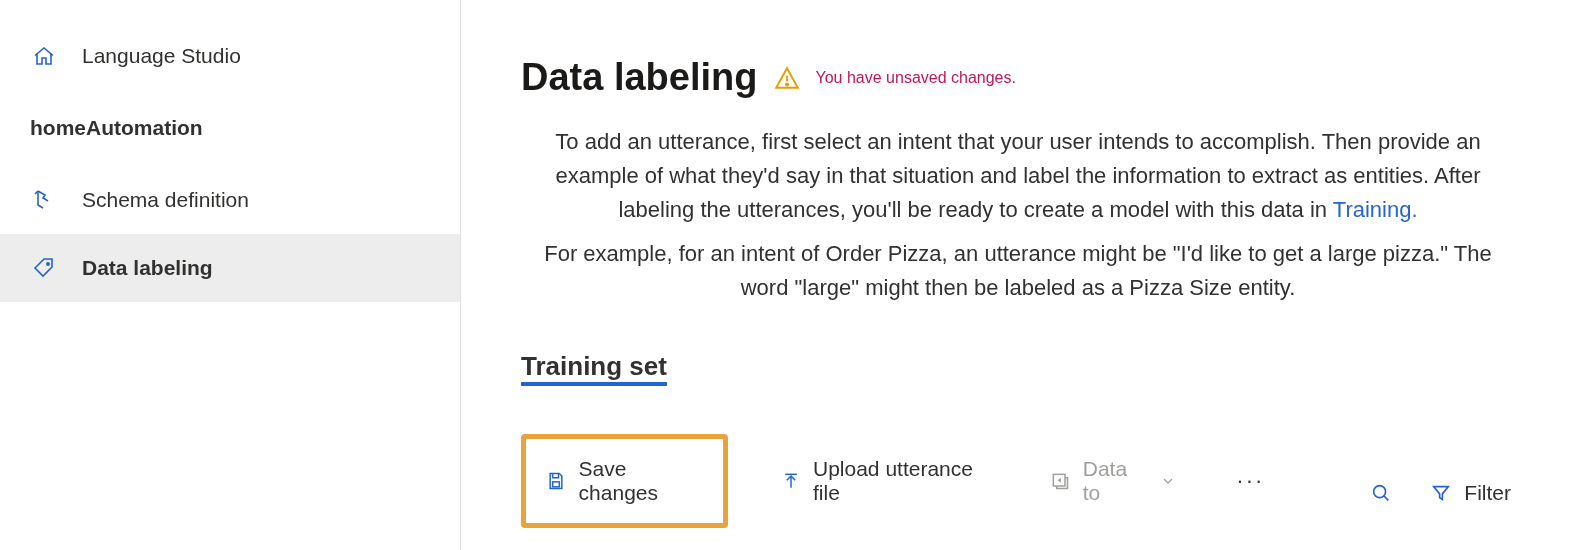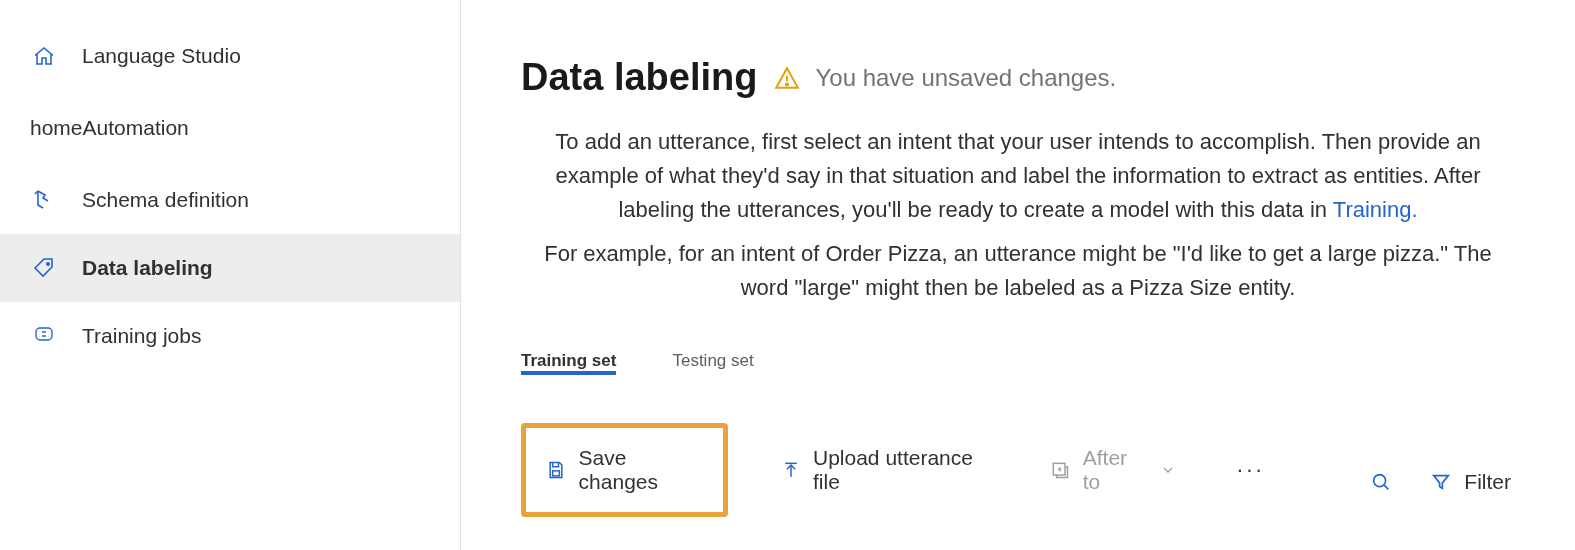--- a/index.html
+++ b/index.html
@@ -41,21 +41,21 @@
   .sidebar .nav-item .icon {
     width: 28px;
     height: 28px;
     display: inline-flex;
     align-items: center;
     justify-content: center;
     color: #2564cf;
     flex: 0 0 28px;
   }
   .sidebar .nav-section {
-    font-weight: 400;
+    font-weight: 700;
     cursor: default;
     padding-left: 30px;
     padding-top: 26px;
     padding-bottom: 26px;
     text-align: right;
   }
   .sidebar .nav-item.active {
     background: #ededed;
     font-weight: 600;
   }
@@ -80,22 +80,22 @@
   }
   .warn-icon {
     width: 30px;
     height: 30px;
     color: #e6a100;
     display: inline-flex;
     align-items: center;
     justify-content: center;
   }
   .warn-text {
-    font-size: 24px;
-    color: #737373;
+    font-size: 16px;
+    color: #be185d;
   }
   .intro {
     font-size: 22px;
     color: #323130;
     line-height: 1.55;
     margin-bottom: 10px;
     max-width: 1050px;
     text-align: center;
   }
   .intro .link {
@@ -105,21 +105,21 @@
   }
 
   
   .tabs {
     display: flex;
     gap: 56px;
     margin-top: 36px;
     border-bottom: none;
   }
   .tab {
-    font-size: 17px;
+    font-size: 26px;
     color: #605e5c;
     border-bottom: 4px solid transparent;
     cursor: pointer;
   }
   .tab.active {
     color: #323130;
     font-weight: 600;
     border-bottom-color: #2564cf;
   }
 
@@ -197,31 +197,20 @@
   <a class="nav-item active">
     <span class="icon">
       <svg viewBox="0 0 24 24" width="24" height="24" fill="none" stroke="currentColor" stroke-width="1.6">
         <path d="M3 12l9-9h8v8l-9 9-8-8z"></path>
           <circle cx="16" cy="8" r="1.2" fill="currentColor"></circle>
       </svg>
     </span>
     <span>Data labeling</span>
   </a>
 
-  <a class="nav-item">
-    <span class="icon">
-      <svg viewBox="0 0 24 24" width="24" height="24" fill="none" stroke="currentColor" stroke-width="1.4">
-        <path d="M8 4a4 4 0 0 0-4 4v4a4 4 0 0 0 4 4"></path>
-          <path d="M16 4a4 4 0 0 1 4 4v4a4 4 0 0 1-4 4"></path>
-        <path d="M8 4h8M8 16h8"></path>
-          <path d="M10 8h4M10 12h4"></path>
-      </svg>
-    </span>
-    <span>Training jobs</span>
-  </a>
 
 </nav>
 
 <main class="main">
 
   <div class="page-title-row">
     <h1 class="page-title">Data labeling</h1>
     <span class="warn-icon">
       <svg viewBox="0 0 24 24" width="26" height="26" fill="none" stroke="currentColor" stroke-width="1.8">
         <path d="M12 3 2 21h20L12 3z"></path>
@@ -233,21 +222,20 @@
   </div>
 
   <p class="intro">
     <span>To add an utterance, first select an intent that your user intends to accomplish. Then provide an example of what they'd say in that situation and label the information to extract as entities. After labeling the utterances, you'll be ready to create a model with this data in </span>
     <a class="link">Training.</a>
   </p>
   <p class="intro">For example, for an intent of Order Pizza, an utterance might be "I'd like to get a large pizza." The word "large" might then be labeled as a Pizza Size entity.</p>
 
   <div class="tabs">
     <div class="tab active">Training set</div>
-    <div class="tab">Testing set</div>
   </div>
 
   <div class="toolbar">
     <div class="highlight-box">
       <div class="tool-btn">
         <span class="icon">
           <svg viewBox="0 0 24 24" width="20" height="20" fill="none" stroke="currentColor" stroke-width="1.8">
             <path d="M5 3h11l3 3v15H5V3z"></path>
               <path d="M8 3v5h7V3"></path>
               <rect x="8" y="13" width="8" height="6"></rect>
@@ -269,21 +257,21 @@
     </div>
 
     <div class="tool-btn disabled">
       <span class="icon">
         <svg viewBox="0 0 24 24" width="20" height="20" fill="none" stroke="currentColor" stroke-width="1.8">
           <rect x="4" y="4" width="14" height="14"></rect>
             <path d="M18 8h3v13H8v-3"></path>
             <path d="M9 11l4-3v6z" fill="currentColor" stroke="none"></path>
         </svg>
       </span>
-      <span>After to</span>
+      <span>Data to</span>
       <span class="icon">
         <svg viewBox="0 0 24 24" width="16" height="16" fill="none" stroke="currentColor" stroke-width="2">
           <path d="M6 9l6 6 6-6"></path>
         </svg>
       </span>
     </div>
 
     <span class="more-dots">···</span>
 
     <div class="toolbar-spacer"></div>

